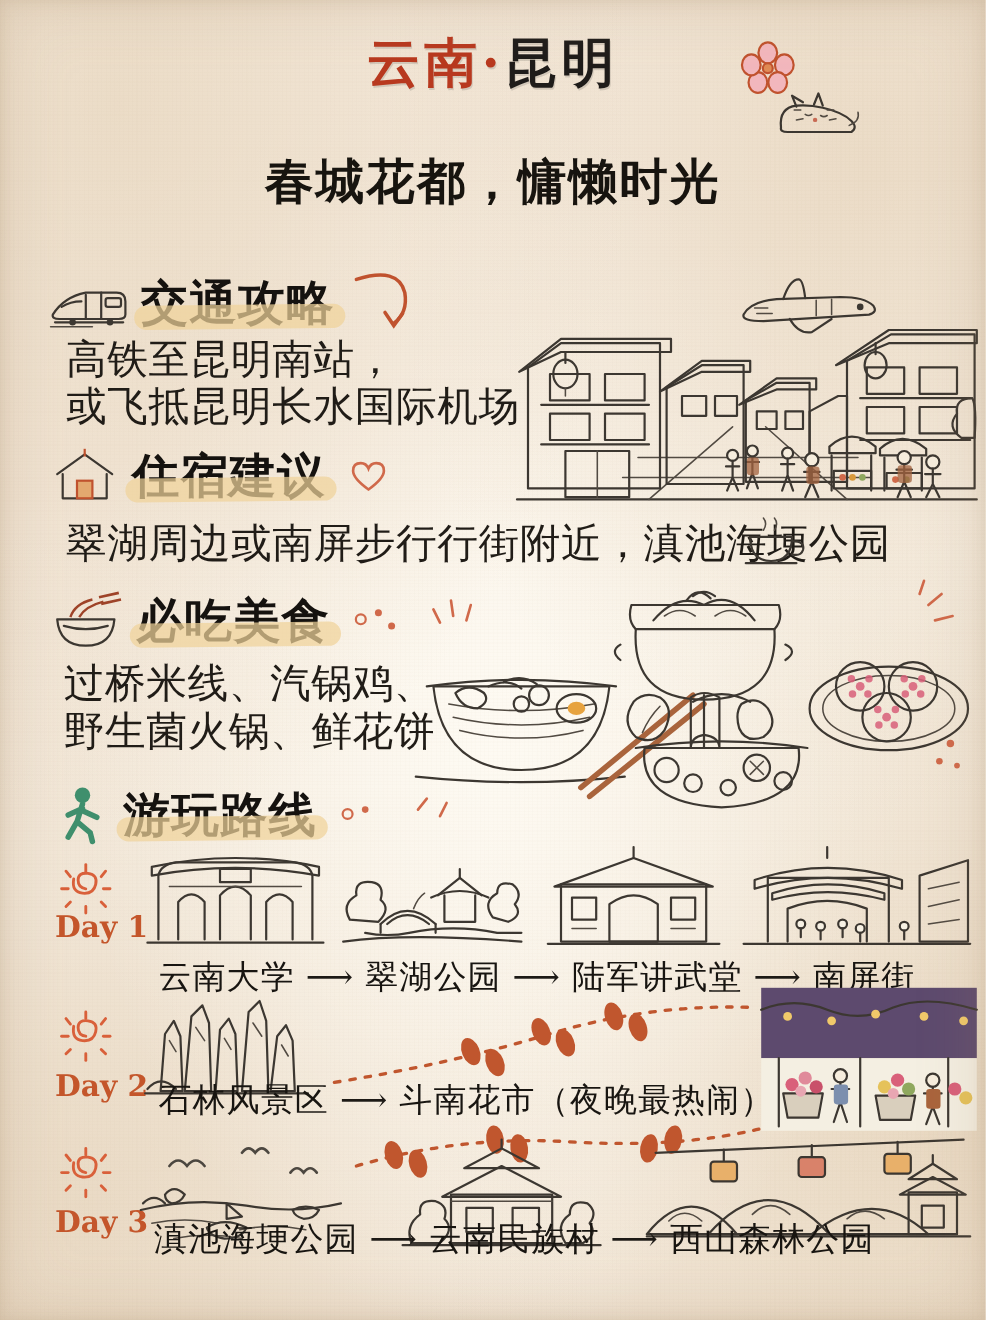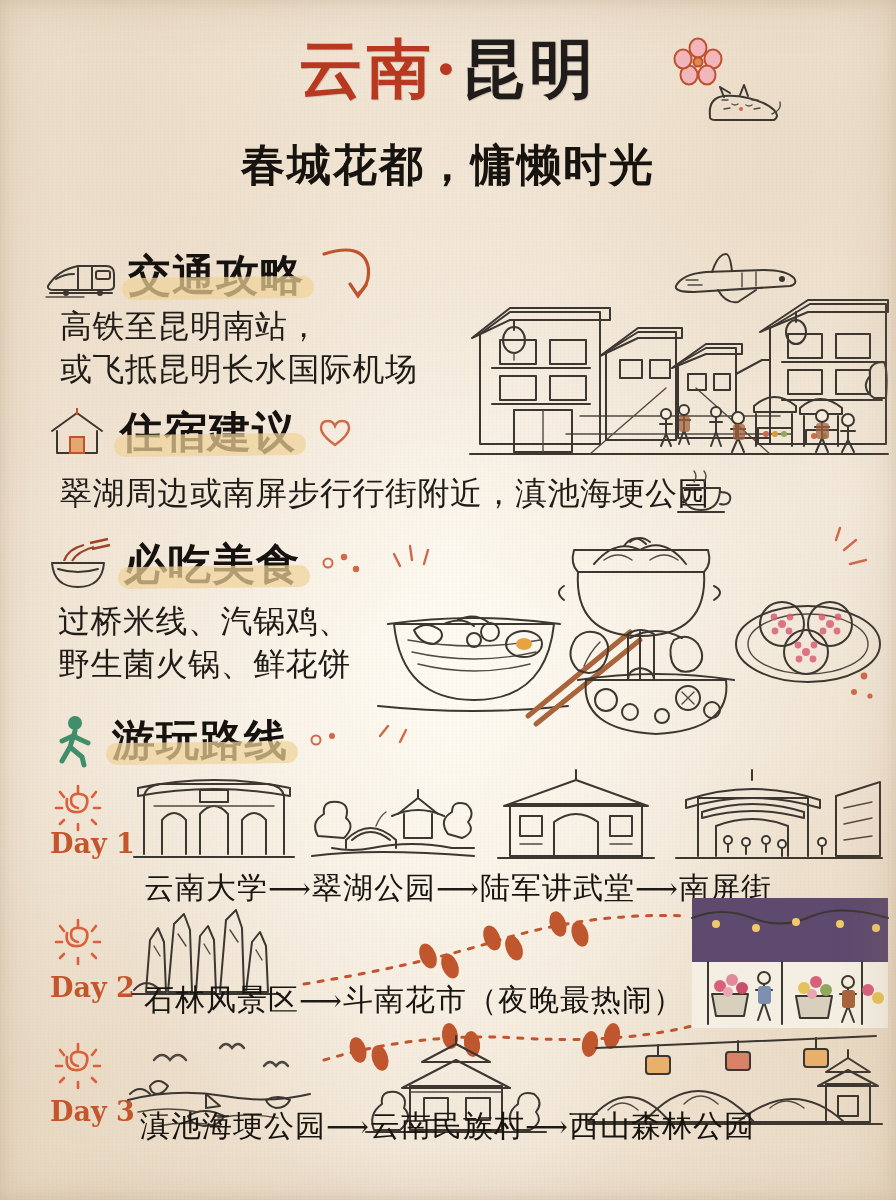--- a/index.html
+++ b/index.html
@@ -30,21 +30,21 @@
     position:absolute;inset:0;
     box-shadow: inset 0 0 60px rgba(168,138,100,.28), inset 0 0 14px rgba(150,120,85,.18);
     pointer-events:none;
   }
   .wrap{position:absolute;inset:0;}
 
   
   .title-main{
     position:absolute;top:26px;left:0;width:896px;text-align:center;
     font-family:"DejaVu Serif","Liberation Serif",serif;
-    font-weight:bold;font-size:64px;letter-spacing:4px;
+    font-weight:bold;font-size:48px;letter-spacing:4px;
     color:#1f1c1a;
     text-shadow:1px 1px 0 rgba(0,0,0,.12);
   }
   .title-main .red{color:#b8391f;}
   .title-sub{
     position:absolute;top:136px;left:0;width:896px;text-align:center;
     font-family:"DejaVu Serif","Liberation Serif",serif;
     font-weight:bold;font-size:44px;letter-spacing:2px;color:#17140f;
   }
   .sakura{position:absolute;top:36px;left:672px;}
@@ -58,34 +58,34 @@
     position:relative;z-index:2;
   }
   .hl{
     position:absolute;left:-6px;right:-10px;top:52%;height:22px;
     background:#f0d39a;opacity:.72;border-radius:11px;z-index:1;
     transform:rotate(-.6deg);
   }
   .sec-body{
     position:absolute;
     font-family:"DejaVu Serif","Liberation Serif",serif;
-    font-size:32px;line-height:43px;color:#201c17;letter-spacing:.5px;
+    font-size:37px;line-height:43px;color:#201c17;letter-spacing:.5px;
   }
 
   
   .day-label{
     position:absolute;
     font-family:"DejaVu Serif","Liberation Serif",serif;
     font-size:27px;color:#c4562b;font-weight:bold;
   }
   .route-line{
     position:absolute;
     font-family:"DejaVu Serif","Liberation Serif",serif;
     font-size:30px;color:#181511;letter-spacing:1px;
-    display:flex;align-items:center;gap:0;white-space:nowrap;
+    display:flex;align-items:center;gap:10px;white-space:nowrap;
   }
   .arrow{font-size:30px;color:#1d1a16;}
 
   svg{display:block;overflow:visible;}
   .ink{fill:none;stroke:#3c3731;stroke-width:2;stroke-linecap:round;stroke-linejoin:round;}
   .ink-thin{fill:none;stroke:#514a42;stroke-width:1.4;stroke-linecap:round;}
 </style>
 </head>
 <body>
 

